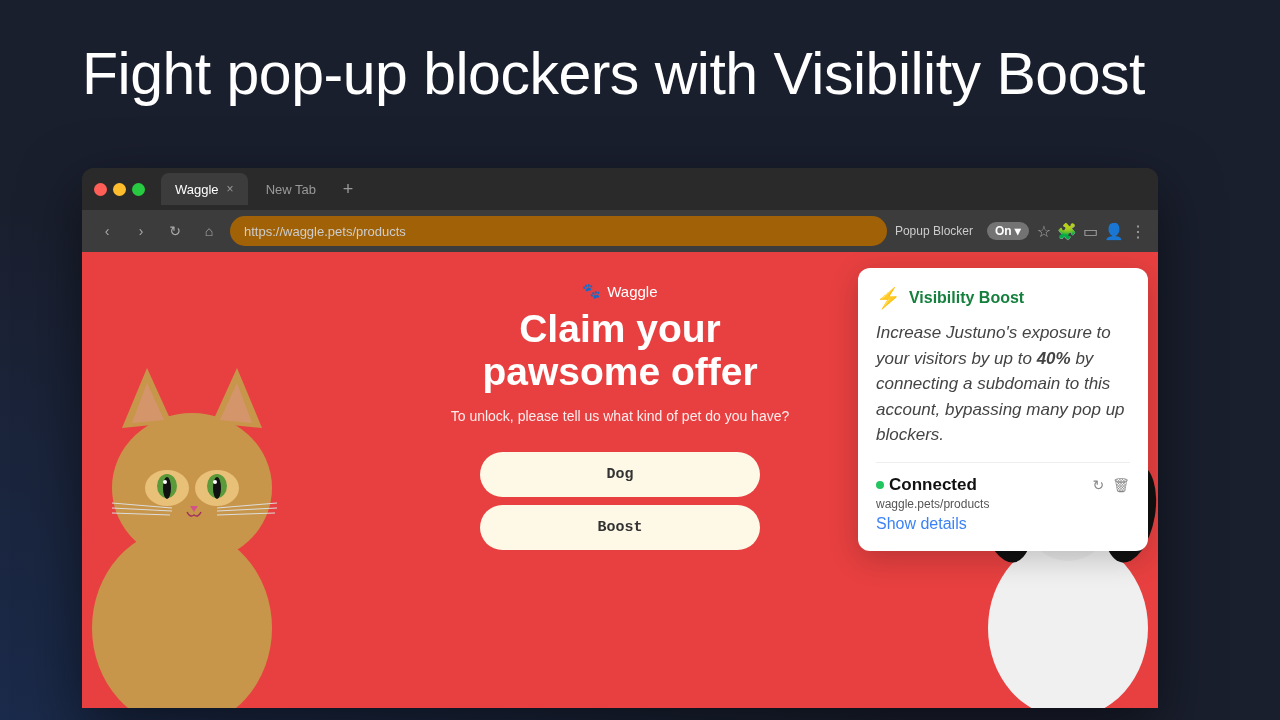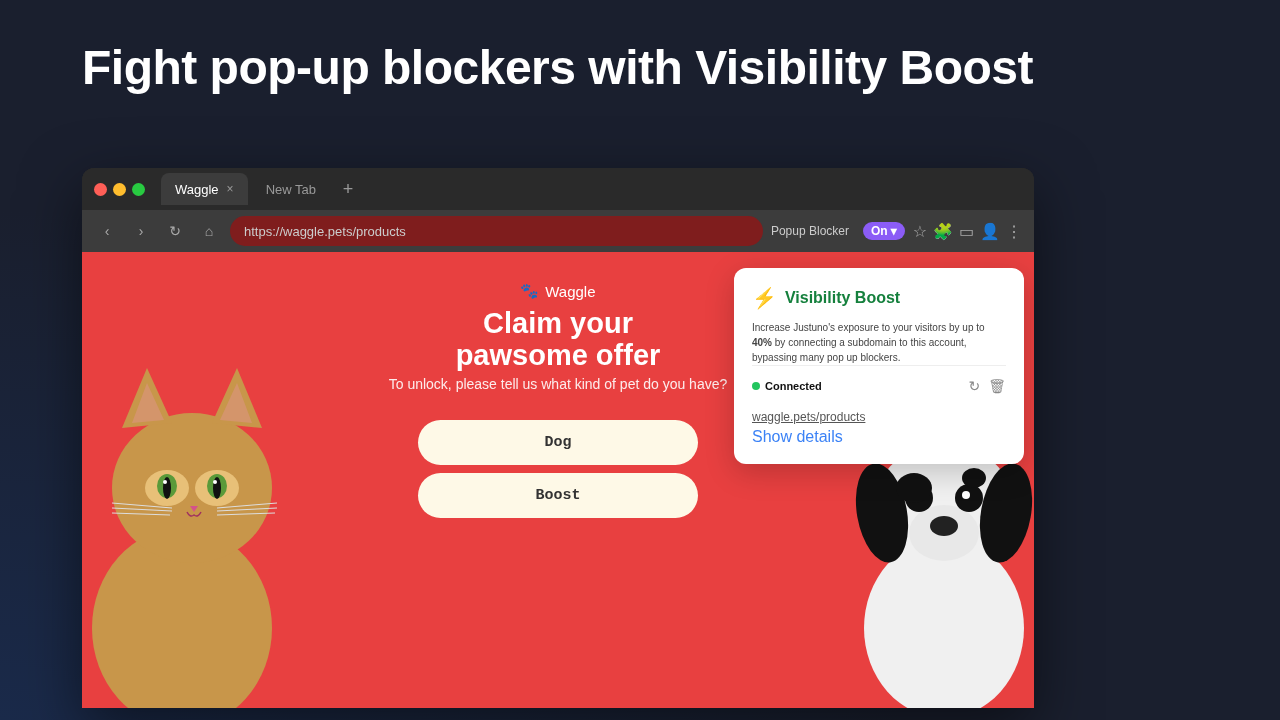--- a/index.html
+++ b/index.html
@@ -17,33 +17,33 @@
       inset: 0;
       background: radial-gradient(ellipse at bottom left, #1a2a4a 0%, #1a1f2e 50%, #1a1f2e 100%);
     }
 
     
     .hero-heading {
       position: absolute;
       top: 42px;
       left: 82px;
       color: #ffffff;
-      font-size: 48px;
-      font-weight: 700;
+      font-size: 59px;
+      font-weight: 400;
       letter-spacing: -0.5px;
       line-height: 1.1;
       z-index: 10;
     }
 
     
     .browser-window {
       position: absolute;
       top: 168px;
       left: 82px;
-      width: 952px;
+      width: 1076px;
       height: 540px;
       background: #2a2a2a;
       border-radius: 12px 12px 0 0;
       overflow: hidden;
       box-shadow: 0 20px 60px rgba(0,0,0,0.5);
       z-index: 10;
     }
 
     
     .tab-bar {
@@ -126,40 +126,40 @@
       align-items: center;
       justify-content: center;
       color: #aaa;
       font-size: 14px;
       cursor: pointer;
       border-radius: 50%;
     }
 
     .address-bar {
       flex: 1;
-      background: #7f1d1d;
+      background: #a16207;
       border-radius: 20px;
       height: 30px;
       display: flex;
       align-items: center;
       padding: 0 14px;
       color: #ccc;
       font-size: 13px;
     }
 
     .popup-blocker-badge {
       display: flex;
       align-items: center;
       gap: 14px;
       color: #ccc;
       font-size: 12px;
     }
 
     .on-toggle {
-      background: #8b5cf6;
+      background: #737373;
       color: white;
       border-radius: 12px;
       padding: 2px 8px;
       font-size: 12px;
       font-weight: 600;
       display: flex;
       align-items: center;
       gap: 3px;
     }
 
@@ -198,25 +198,25 @@
       align-items: center;
       gap: 6px;
       color: white;
       font-size: 15px;
       font-weight: 500;
       margin-bottom: 8px;
     }
 
     .main-headline {
       color: white;
-      font-size: 29px;
+      font-size: 39px;
       font-weight: 800;
       text-align: center;
       line-height: 1.1;
-      margin-bottom: 4px;
+      margin-bottom: 14px;
     }
 
     .subtitle {
       color: rgba(255,255,255,0.9);
       font-size: 14px;
       text-align: center;
       margin-bottom: 28px;
     }
 
     .pet-options {
@@ -258,23 +258,25 @@
       margin-bottom: 10px;
     }
 
     .vb-title {
       font-size: 16px;
       font-weight: 700;
       color: #15803d;
     }
 
     .vb-desc {
-      font-size: 10px;
+      font-size: 17px;
       color: #444;
       line-height: 1.5;
+      margin-bottom: 14px;
+      font-style: italic;
     }
 
     .vb-desc strong {
       font-weight: 700;
     }
 
     .vb-divider {
       height: 1px;
       background: #eee;
       margin-bottom: 12px;
@@ -283,21 +285,21 @@
     .vb-connected-row {
       display: flex;
       align-items: center;
       justify-content: space-between;
     }
 
     .vb-connected {
       display: flex;
       align-items: center;
       gap: 5px;
-      font-size: 11px;
+      font-size: 17px;
       font-weight: 600;
       color: #111;
     }
 
     .green-dot {
       width: 8px;
       height: 8px;
       background: #22c55e;
       border-radius: 50%;
     }
@@ -311,22 +313,21 @@
       background: none;
       border: none;
       cursor: pointer;
       color: #888;
       font-size: 14px;
     }
 
     .vb-url {
       font-size: 12px;
       color: #555;
-      margin-top: 16px;
-      text-decoration: underline;
+      margin-top: 2px;
     }
 
     .vb-show-details {
       font-size: 16px;
       color: #3b82f6;
       cursor: pointer;
       margin-top: 4px;
       display: inline-block;
     }
 

